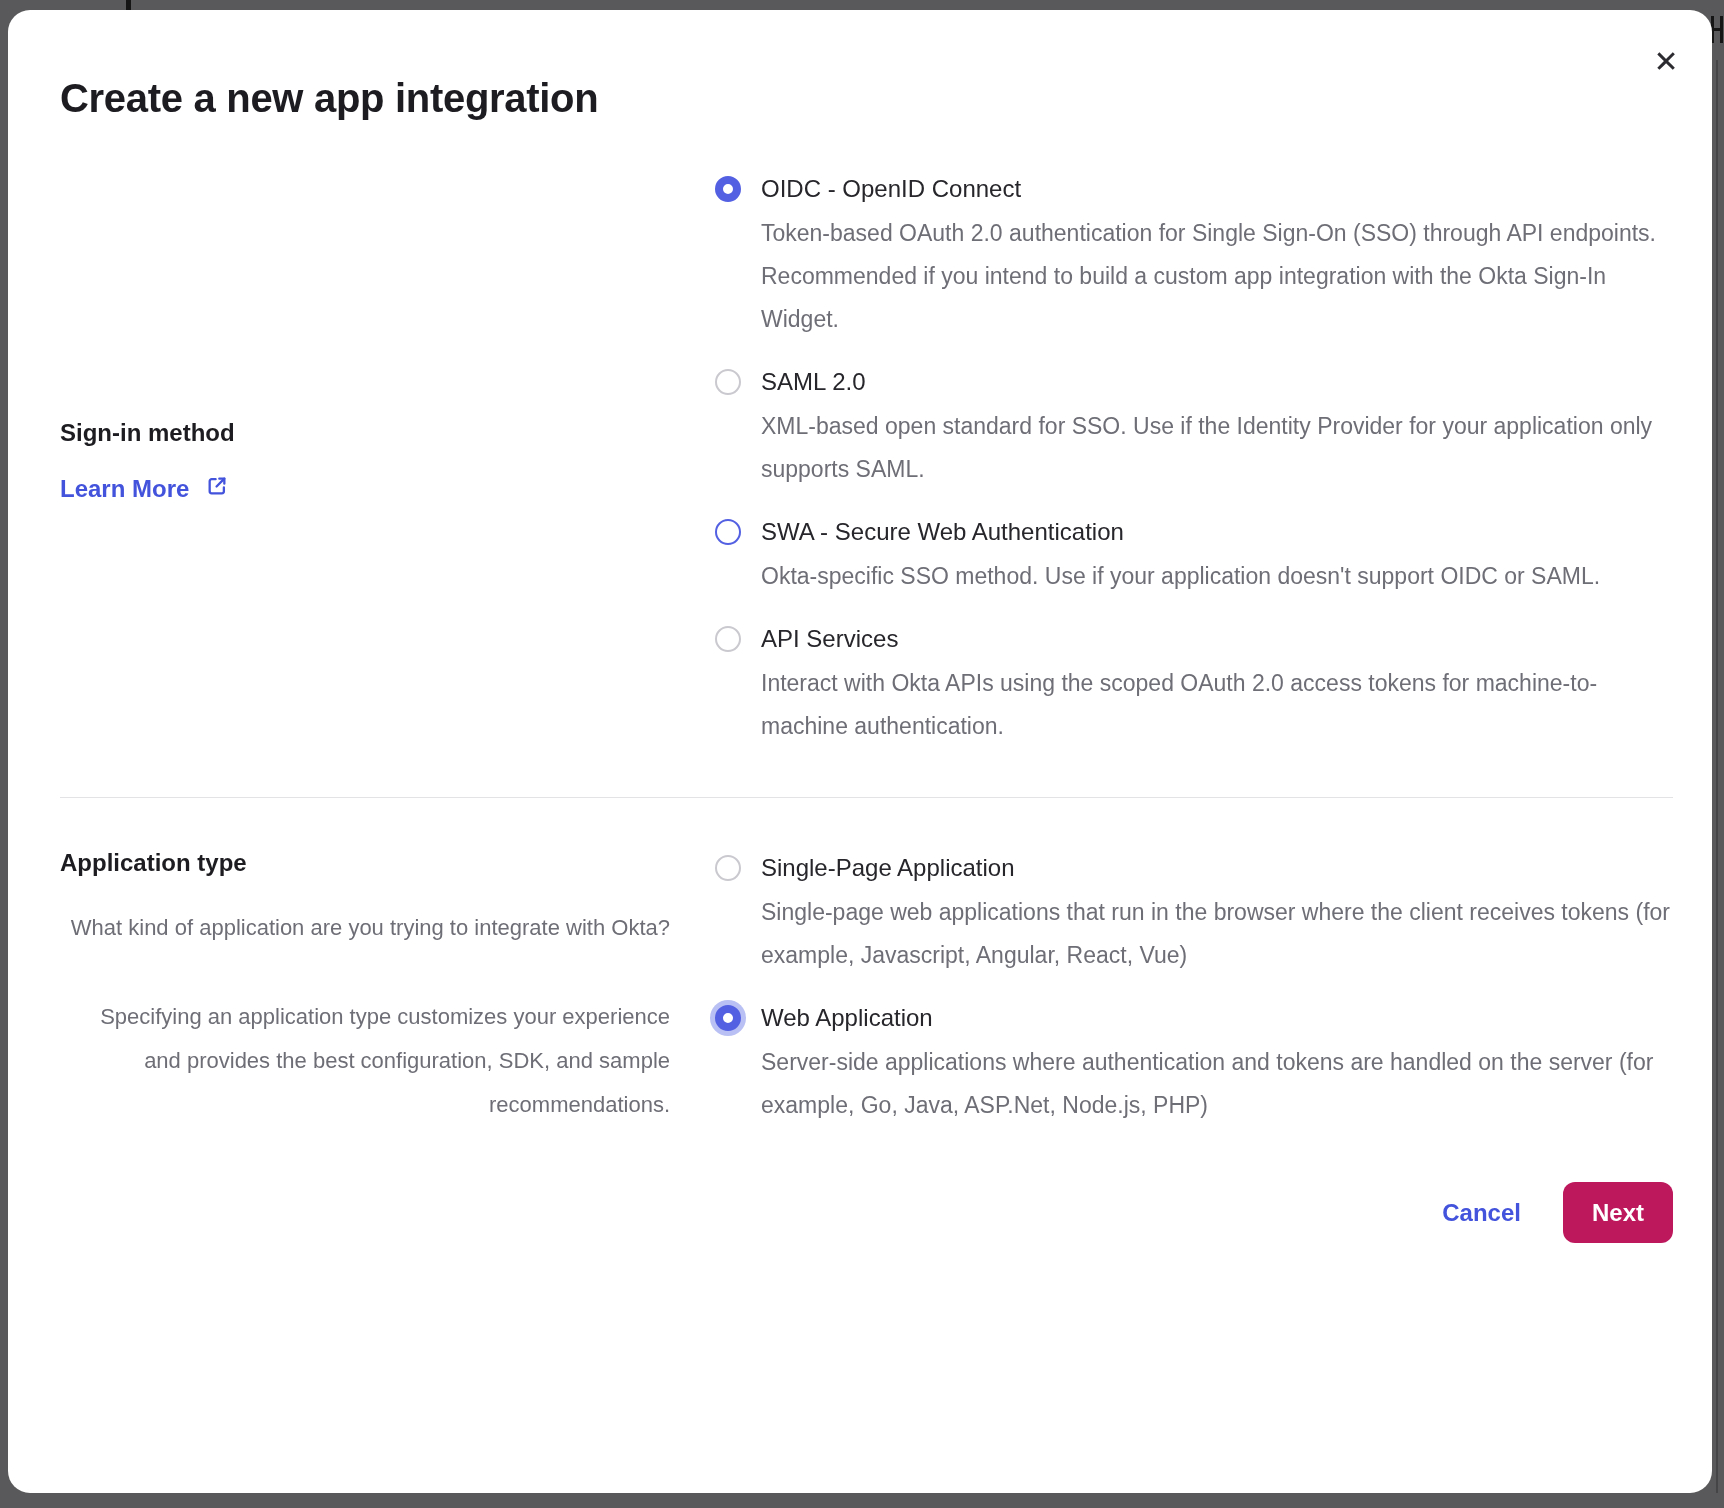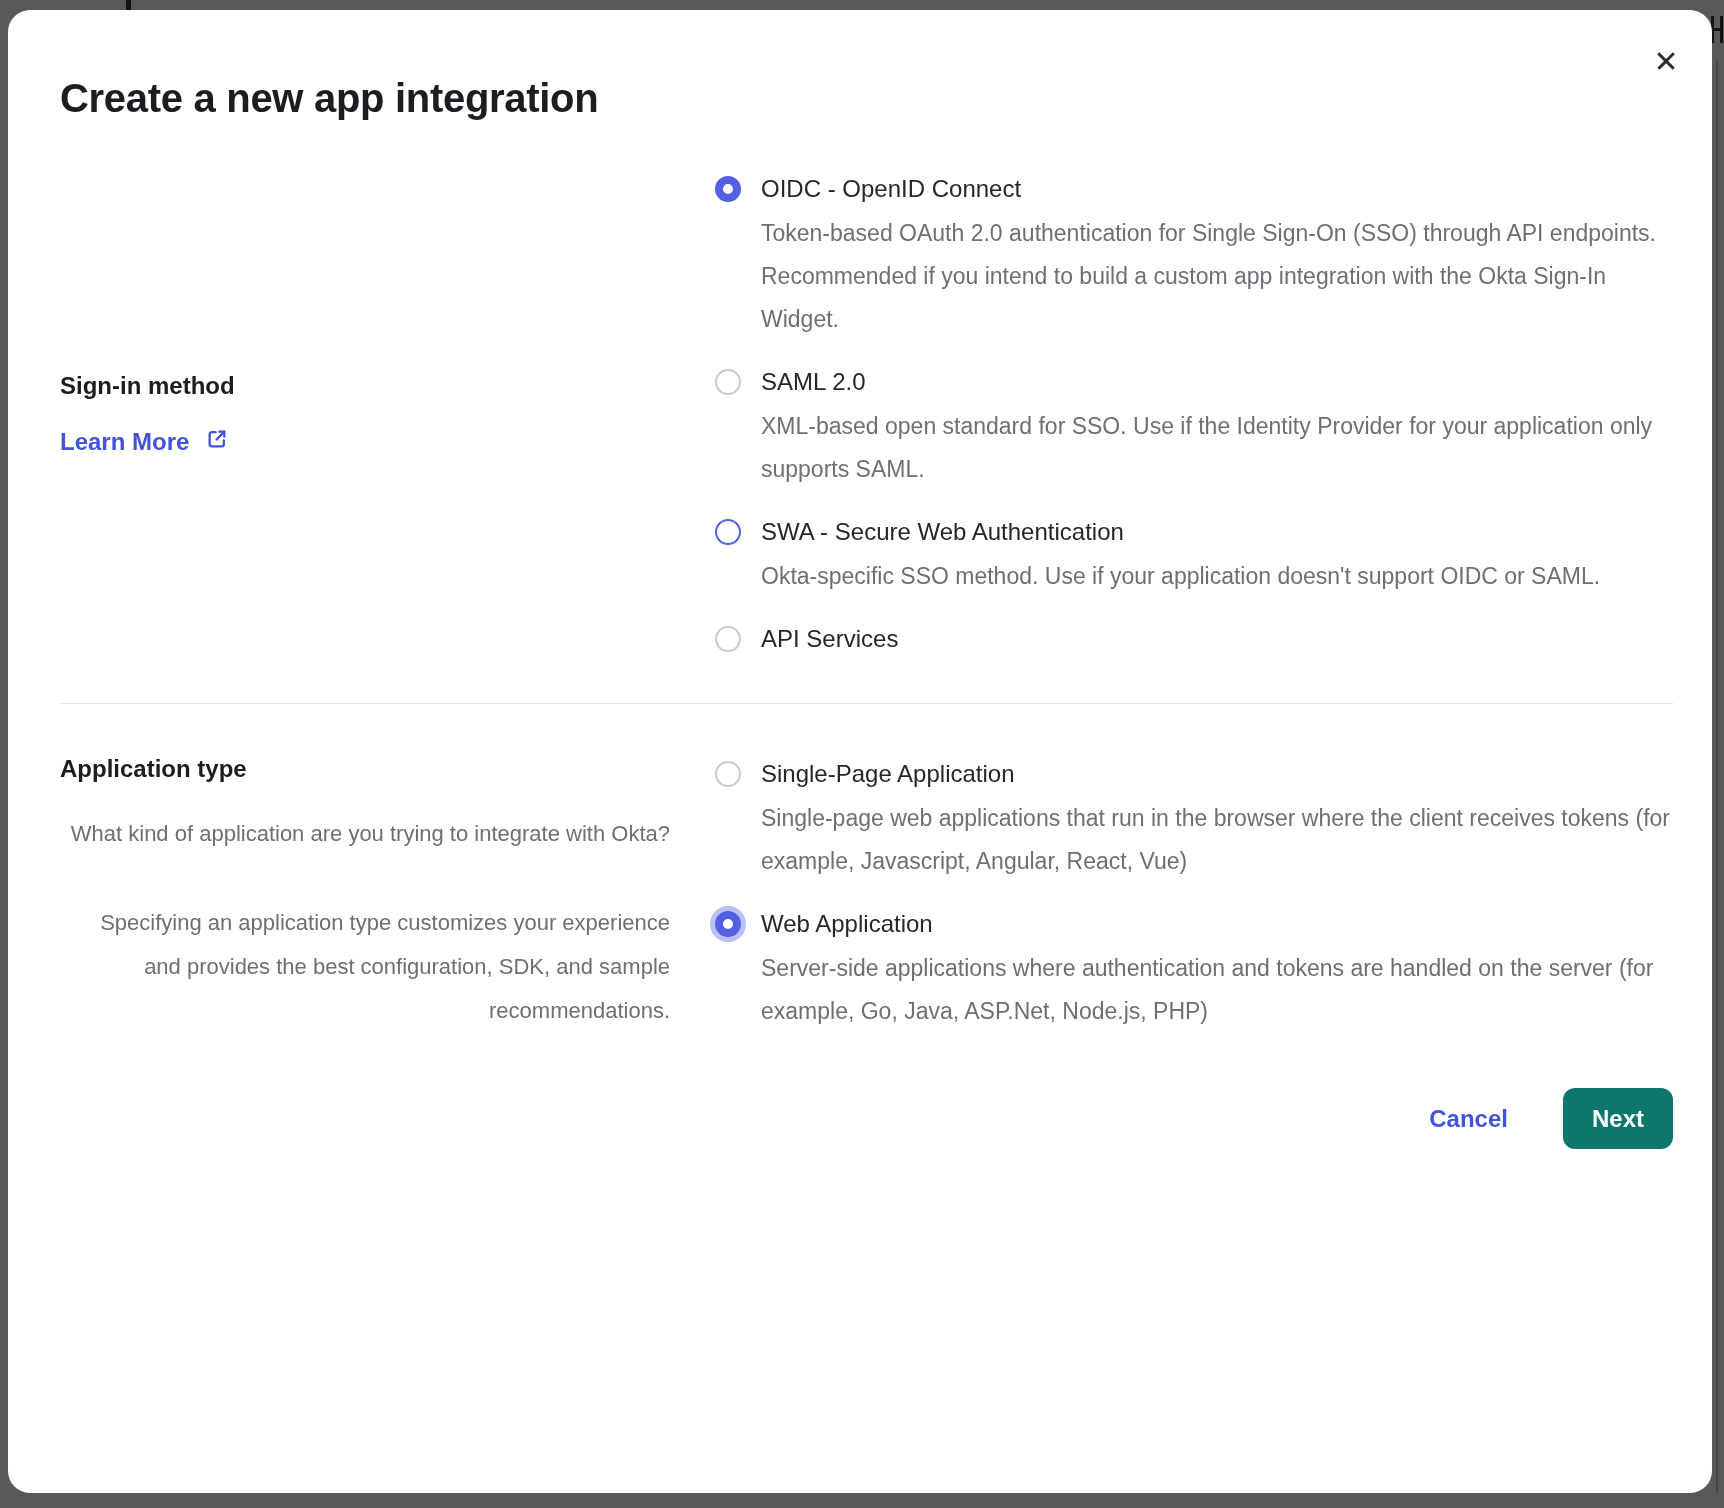--- a/index.html
+++ b/index.html
@@ -65,29 +65,29 @@
     font-size:24px;line-height:30px;color:#26262b;cursor:pointer;
   }
   .option-desc{
     margin-top:8px;font-size:23px;line-height:43px;color:#6e6e77;max-width:910px;
   }
   .divider{
     height:1px;background:#e3e3e6;margin-top:49px;
   }
   
   .footer{
-    display:flex;justify-content:flex-end;align-items:center;gap:49px;margin-top:55px;
+    display:flex;justify-content:flex-end;align-items:center;gap:36px;margin-top:55px;
   }
   .cancel-link{
     font-size:24px;font-weight:700;color:#4353dc;background:none;border:none;cursor:pointer;
     font-family:inherit;
   }
   .next-btn{
     height:61px;padding:0 29px;border:none;border-radius:12px;cursor:pointer;
-    background:#0f766e;color:#ffffff;font-size:24px;font-weight:700;font-family:inherit;
+    background:#be185d;color:#ffffff;font-size:24px;font-weight:700;font-family:inherit;
   }
   .ext-icon{display:inline-block;}
 </style>
 </head>
 <body>
 
 <div class="artifact" style="left:126px;top:0;width:5px;height:10px;"></div>
 <div>
   <div class="artifact" style="left:1711px;top:16px;width:3px;height:27px;"></div>
   <div class="artifact" style="left:1720px;top:16px;width:3px;height:27px;"></div>
@@ -138,20 +138,21 @@
         <div>
           <div class="option-label">SWA - Secure Web Authentication</div>
           <div class="option-desc">Okta-specific SSO method. Use if your application doesn't support OIDC or SAML.</div>
         </div>
       </div>
 
       <div class="option">
         <div class="radio radio--default"></div>
         <div>
           <div class="option-label">API Services</div>
+          <div class="option-desc">Interact with Okta APIs using the scoped OAuth 2.0 access tokens for machine-to-machine authentication.</div>
         </div>
       </div>
 
     </div>
   </div>
 
   <div class="divider"></div>
 
   <div class="section section-2">
     <div class="col-left">

